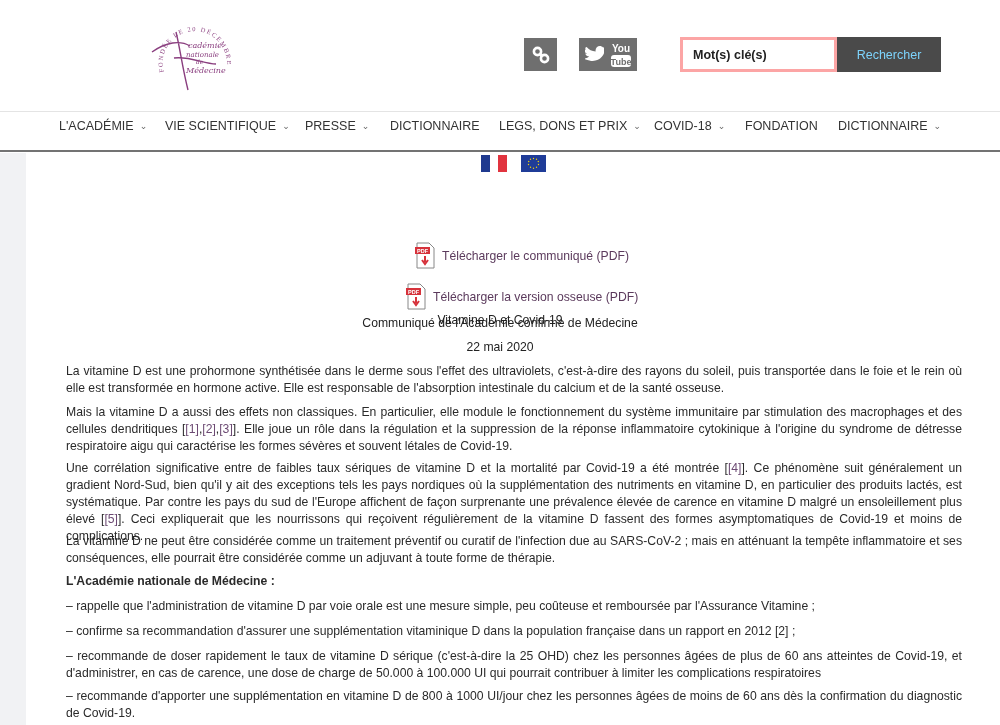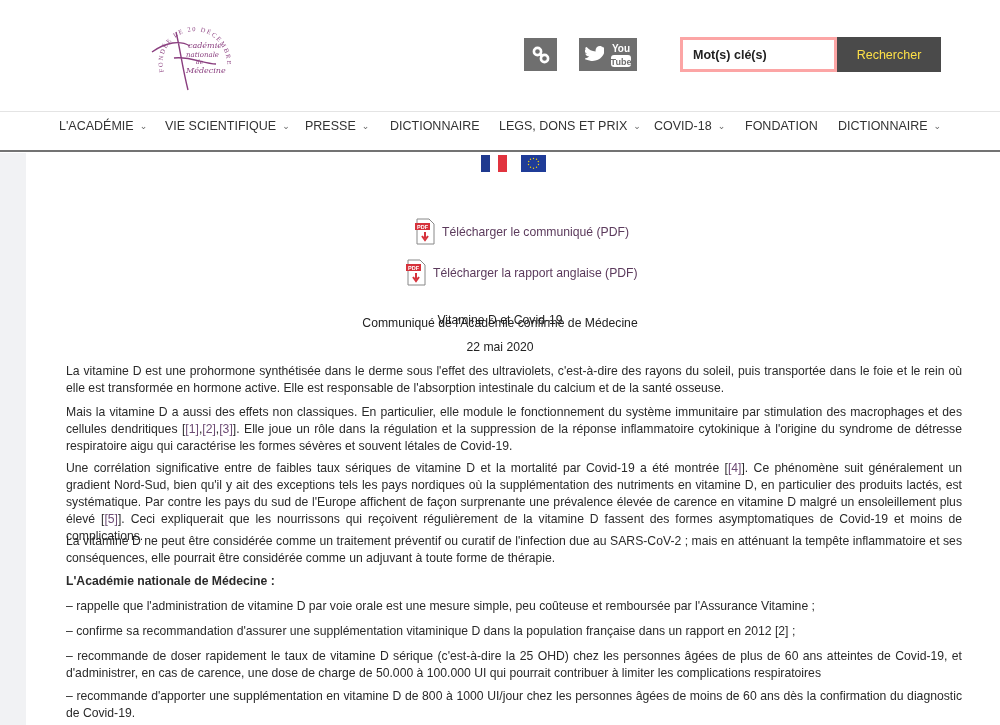--- a/index.html
+++ b/index.html
@@ -9,37 +9,37 @@
   
   .header { position: absolute; left: 0; top: 0; width: 1000px; height: 112px; background: #fff; }
   .logo-text { position: absolute; left: 42px; top: 42px; font-family: "Liberation Serif", serif; color: #2b2b2b; letter-spacing: 2.2px; line-height: 19px; font-size: 18px; }
   .logo-text div { white-space: nowrap; }
   .logo-seal { position: absolute; left: 146px; top: 12px; width: 96px; height: 88px; }
 
   .social { position: absolute; top: 38px; width: 33px; height: 33px; background: #6f6f6f; display: flex; align-items: center; justify-content: center; }
   .social svg { display: block; }
   .search-input { position: absolute; left: 680px; top: 37px; width: 157px; height: 35px; border: 3px solid #fca5a5; background: #fff; font-family: "Liberation Sans", sans-serif; font-weight: bold; font-size: 12.5px; color: #222; padding: 0 10px; outline: none; }
   .search-input::placeholder { color: #222; }
-  .search-btn { position: absolute; left: 837px; top: 37px; width: 104px; height: 35px; background: #4a4a4a; color: #fde047; border: none; font-family: "Liberation Sans", sans-serif; font-size: 12.5px; cursor: pointer; }
+  .search-btn { position: absolute; left: 837px; top: 37px; width: 104px; height: 35px; background: #4a4a4a; color: #7dd3fc; border: none; font-family: "Liberation Sans", sans-serif; font-size: 12.5px; cursor: pointer; }
 
   
   .nav { position: absolute; left: 0; top: 111px; width: 1000px; height: 41px; border-top: 1px solid #e4e4e4; border-bottom: 2px solid #737373; background: #fff; }
   .nav-item { position: absolute; top: 7px; font-size: 12.5px; color: #333; white-space: nowrap; cursor: pointer; }
   .nav-item .chev { display: inline-block; margin-left: 6px; font-size: 9px; color: #666; transform: translateY(-1px); }
 
   
   .left-gutter { position: absolute; left: 0; top: 153px; width: 26px; height: 572px; background: #f1f2f4; }
   .content { position: absolute; left: 26px; top: 153px; width: 974px; height: 572px; background: #fff; }
 
   .flags { position: absolute; top: 155px; left: 481px; height: 18px; display: flex; gap: 14px; }
   .flag-fr { width: 26px; height: 17px; display: flex; }
   .flag-fr span { flex: 1; }
   .flag-eu { width: 25px; height: 17px; background: #1f3c98; position: relative; }
 
-  .dl { position: absolute; display: flex; align-items: center; font-size: 12.2px; color: #5b3a5c; cursor: pointer; white-space: nowrap; }
+  .dl { position: absolute; display: flex; align-items: center; font-size: 12.2px; color: #5b3a5c; cursor: pointer; white-space: nowrap; margin-top: 24px; }
   .pdf-icon { width: 22px; height: 27px; position: relative; margin-right: 6px; }
 
   .center-line { position: absolute; left: 0; width: 1000px; text-align: center; font-size: 12.2px; color: #222; }
   .title { font-weight: normal; margin-top: 22px; }
 
   .para { position: absolute; left: 66px; width: 896px; font-size: 12.2px; line-height: 17px; color: #2a2a2a; text-align: justify; }
   .para.last-left { text-align: left; }
   .ref { color: #6c4a73; cursor: pointer; }
   .bold { font-weight: bold; }
 </style>
@@ -132,21 +132,21 @@
   </svg>
   <span>Télécharger le communiqué (PDF)</span>
 </div>
 <div class="dl" style="left:405px; top:259px">
   <svg class="pdf-icon" viewBox="0 0 22 27">
     <path d="M3,1 H15 L20,6 V26 H3 Z" fill="#fff" stroke="#888" stroke-width="1"></path>
     <rect x="1" y="5" width="15" height="7" fill="#d6323b"></rect>
     <text x="8.5" y="10.5" text-anchor="middle" font-family="Liberation Sans, sans-serif" font-size="5.5" font-weight="bold" fill="#fff">PDF</text>
     <path d="M11,14 V20 M8,18 L11,22 L14,18" stroke="#d6323b" stroke-width="2" fill="none"></path>
   </svg>
-  <span>Télécharger la rapport anglaise (PDF)</span>
+  <span>Télécharger la version osseuse (PDF)</span>
 </div>
 
 <div class="center-line title" style="top:291px">Vitamine D et Covid-19</div>
 <div class="center-line" style="top:316px">Communiqué de l'Académie confirme de Médecine</div>
 <div class="center-line" style="top:340px">22 mai 2020</div>
 
 <p class="para" style="top:363px">La vitamine D est une prohormone synthétisée dans le derme sous l'effet des ultraviolets, c'est-à-dire des rayons du soleil, puis transportée dans le foie et le rein où elle est transformée en hormone active. Elle est responsable de l'absorption intestinale du calcium et de la santé osseuse.</p>
 
 <p class="para" style="top:404px"><span>Mais la vitamine D a aussi des effets non classiques. En particulier, elle module le fonctionnement du système immunitaire par stimulation des macrophages et des cellules dendritiques [</span><span class="ref">[1]</span><span>,</span><span class="ref">[2]</span><span>,</span><span class="ref">[3]</span><span>]. Elle joue un rôle dans la régulation et la suppression de la réponse inflammatoire cytokinique à l'origine du syndrome de détresse respiratoire aigu qui caractérise les formes sévères et souvent létales de Covid-19.</span></p>
 

